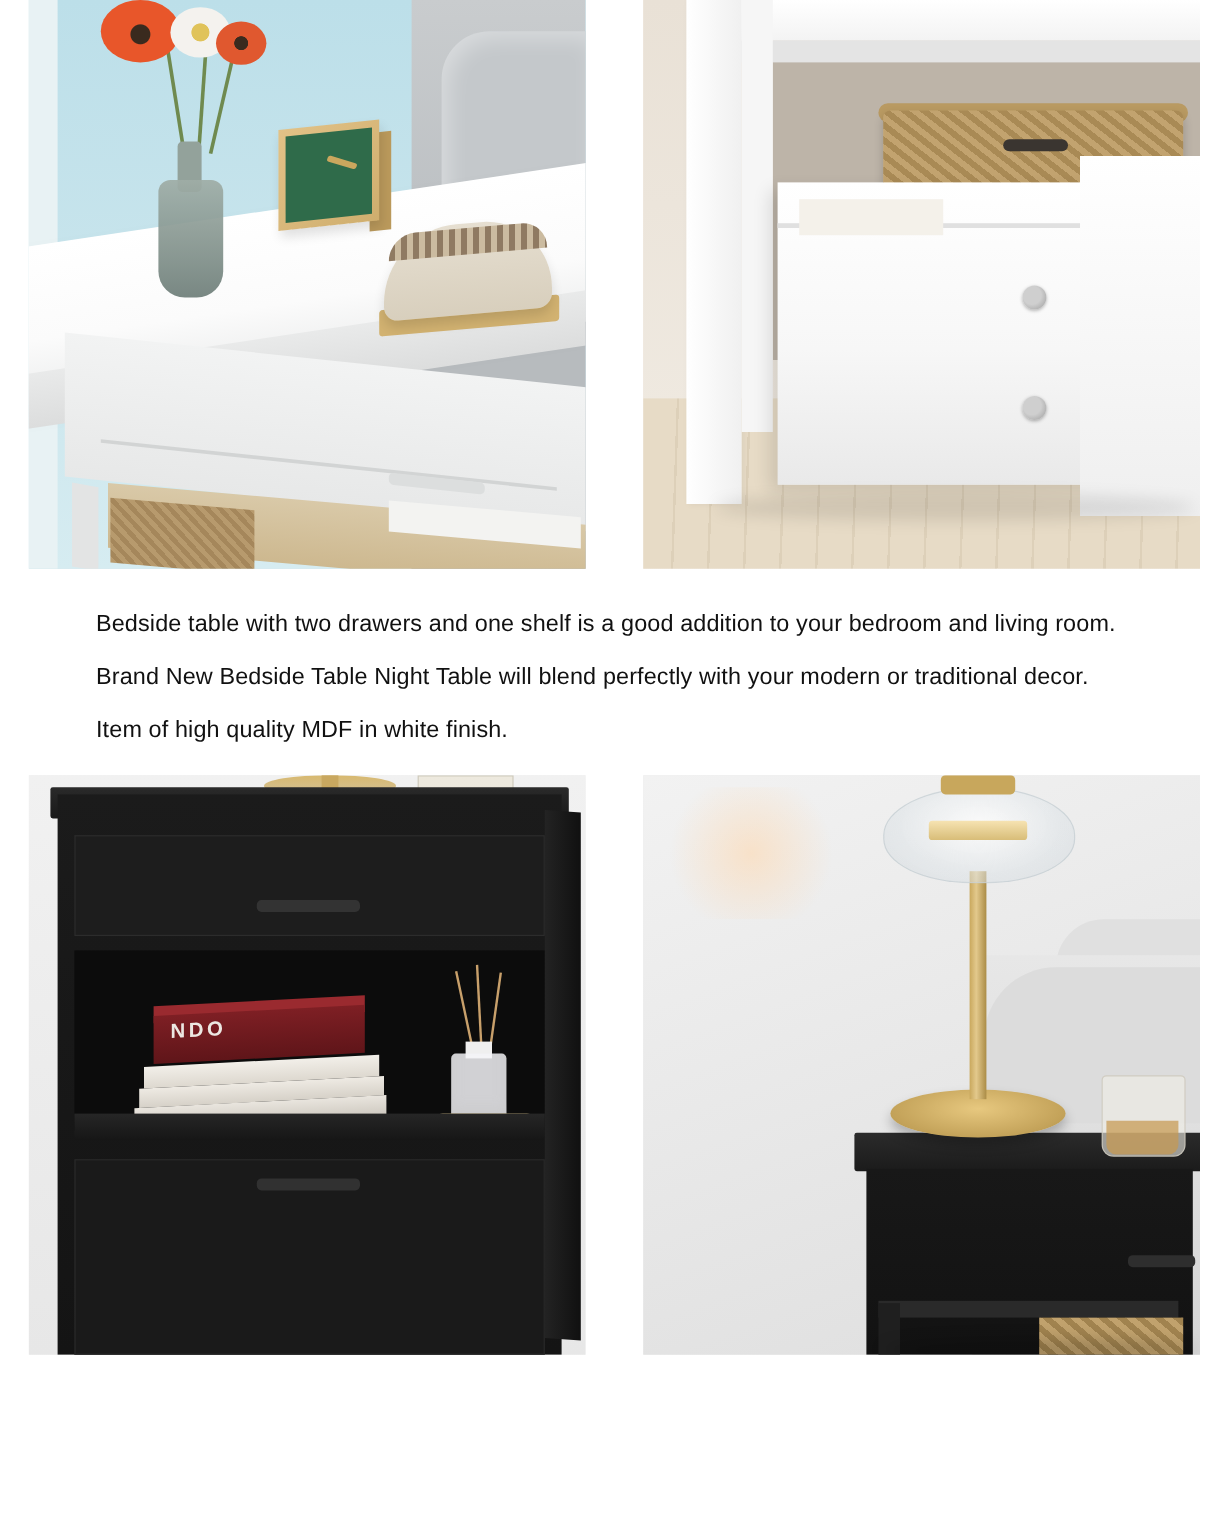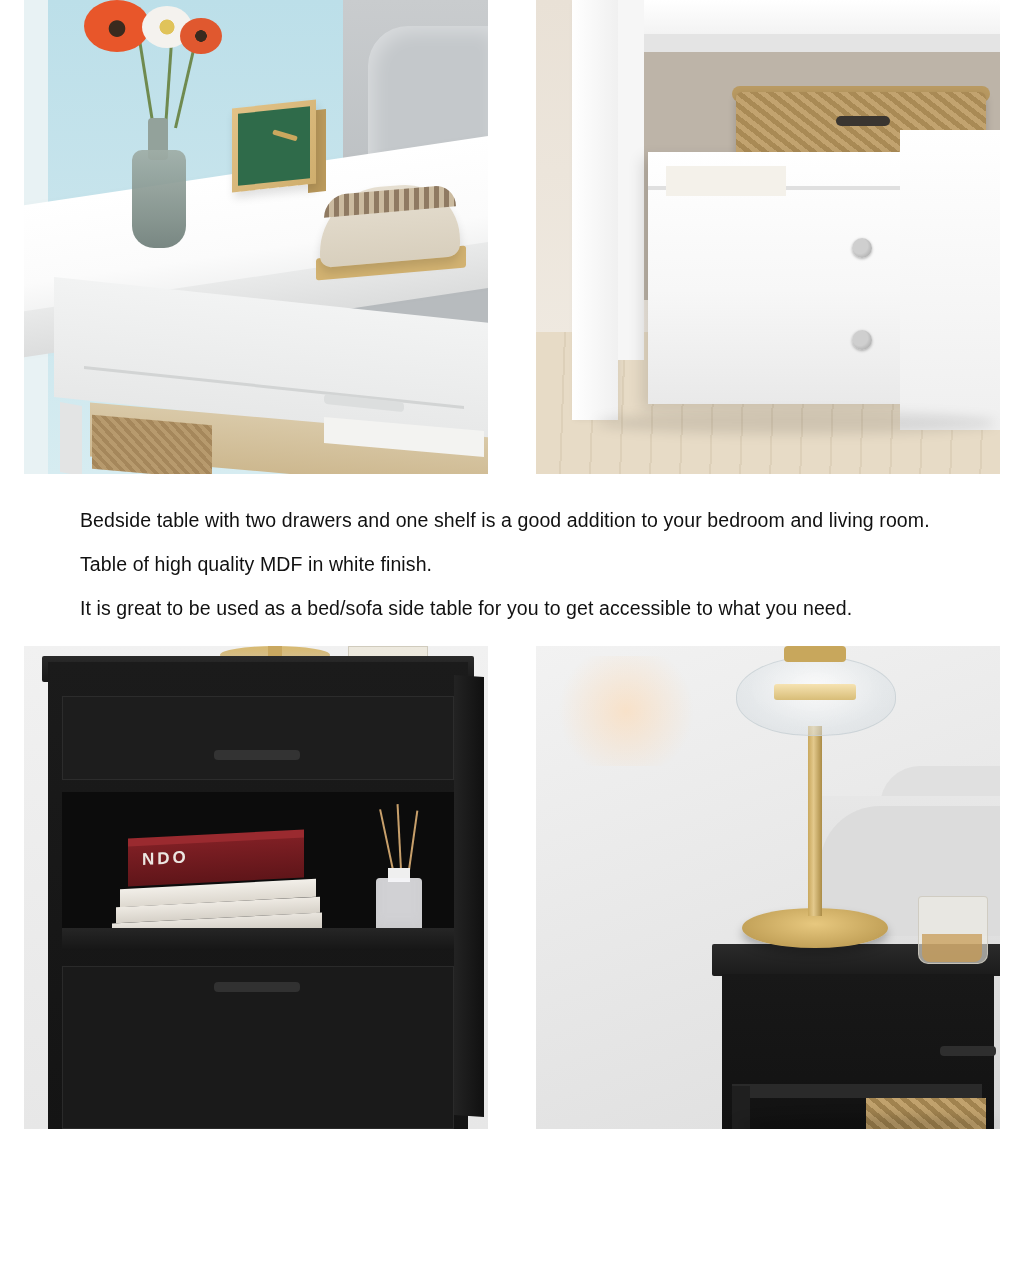--- a/index.html
+++ b/index.html
@@ -527,22 +527,22 @@
       <div class="drawer-face"></div>
       <div class="screw screw1"></div>
       <div class="screw screw2"></div>
       <div class="shadow-floor"></div>
     </div>
 
   </div>
 
   <div class="desc-block">
     <div class="desc-line">Bedside table with two drawers and one shelf is a good addition to your bedroom and living room.</div>
-    <div class="desc-line">Table of high quality MDF in white finish.</div>
-    <div class="desc-line">It is great to be used as a bed/sofa side table for you to get accessible to what you need.</div>
+    <div class="desc-line">Brand New Bedside Table Night Table will blend perfectly with your modern or traditional decor.</div>
+    <div class="desc-line">Item of high quality MDF in white finish.</div>
   </div>
 
   <div class="img-row">
 
     <div class="photo photo-bottom p3">
       <div class="wall3"></div>
       <div class="lamp-base"></div>
       <div class="lamp-stem"></div>
       <div class="glass"></div>
       <div class="glass-liq"></div>

